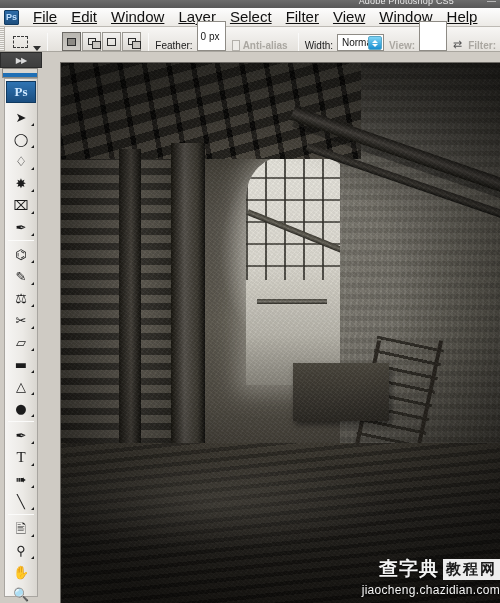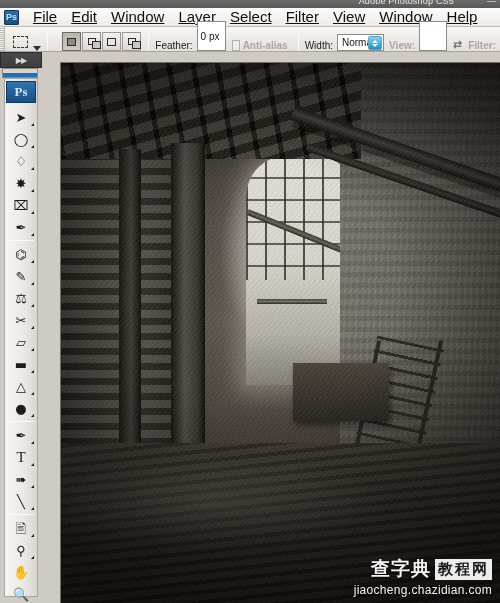--- a/index.html
+++ b/index.html
@@ -344,21 +344,21 @@
     pointer-events:none;
   }
   .ph-vig {
     position:absolute; inset:0;
     background: radial-gradient(ellipse 330px 330px at 48% 42%, rgba(0,0,0,0) 38%, rgba(0,0,0,.55) 100%);
     pointer-events:none;
   }
 
   
   .watermark {
-    position: absolute; right: 8px; bottom: 6px;
+    position: absolute; right: 0; bottom: 6px;
     text-align: center; pointer-events: none;
   }
   .wm-row { display: flex; align-items: center; justify-content: flex-end; }
   .wm-cn {
     font-size: 19px; color: #f2f2f2; font-weight: bold;
     font-family: "DejaVu Sans", sans-serif;
     text-shadow: 0 1px 2px rgba(0,0,0,.8);
     letter-spacing: 1px;
   }
   .wm-box {

